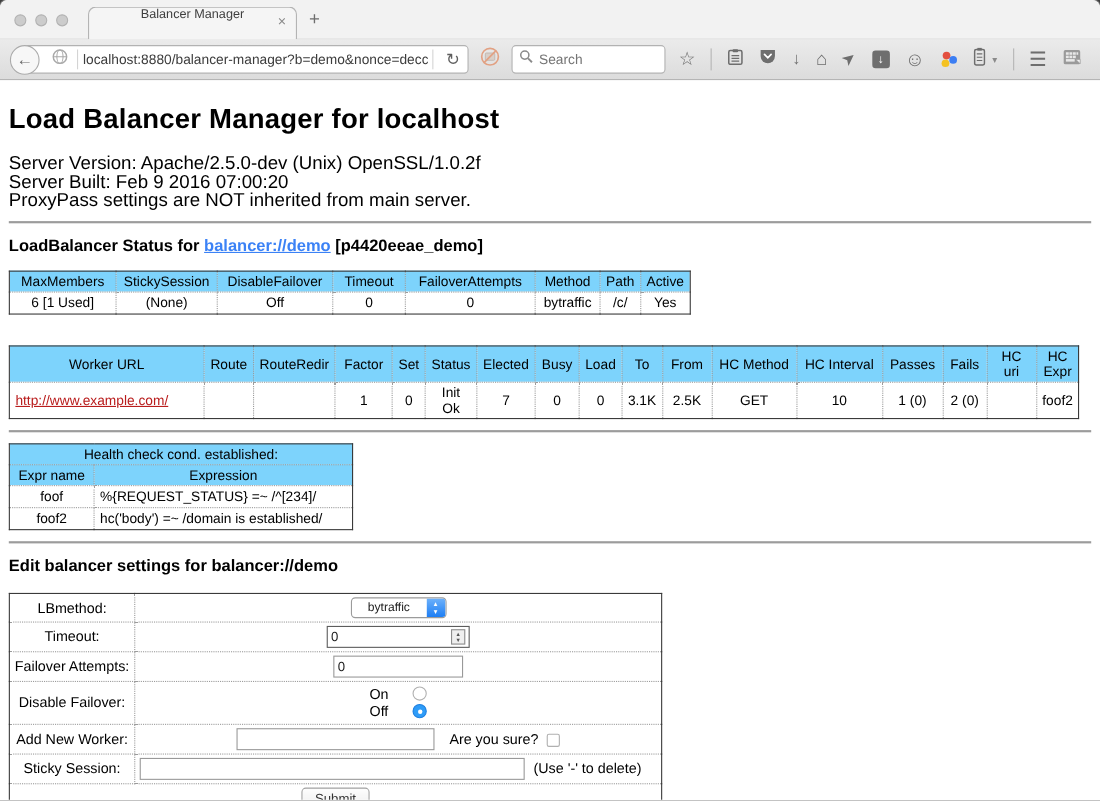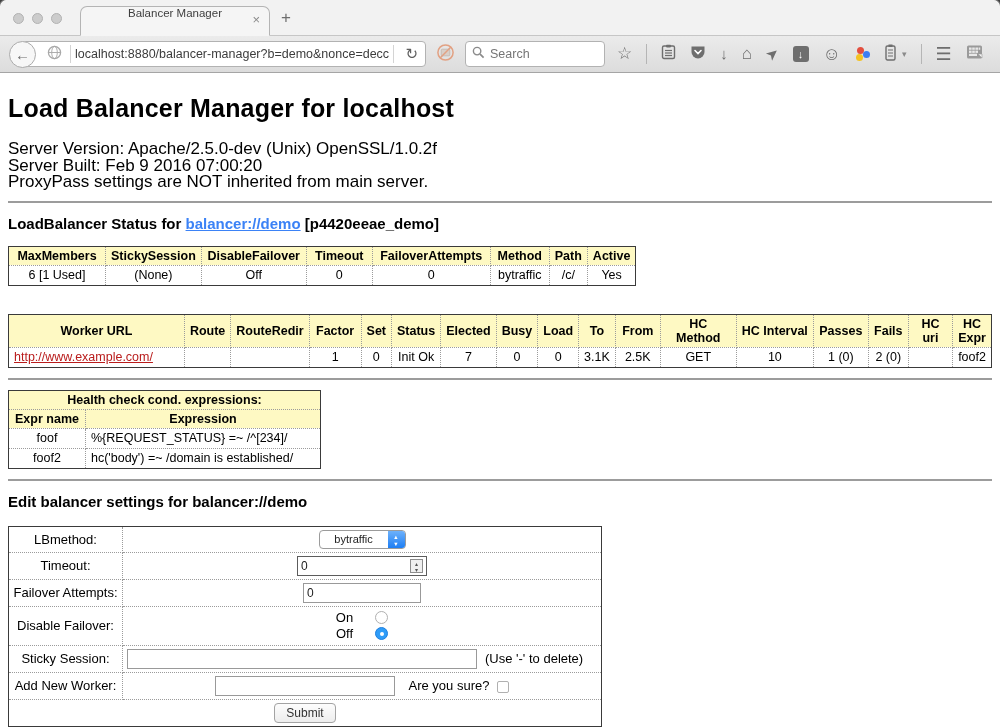--- a/index.html
+++ b/index.html
@@ -51,21 +51,21 @@
 
   
   .content { background:#fff; height:654px; padding:0 8px; overflow:hidden; font-size:13px; color:#000; }
   h1.page-title { font-size:25px; font-weight:bold; padding-top:21px; margin-bottom:18px; letter-spacing:0.2px; }
   .info-line { font-size:17px; line-height:16.5px; }
   hr.rule { border:none; height:2px; background:#9c9c9c; margin:10px 0; }
   h3.sec { font-size:15px; font-weight:bold; margin:12px 0 0 0; }
   h3.sec a { color:#3b82f6; text-decoration:underline; }
 
   table.data { border-collapse:collapse; border:1px solid #3a3a3a; font-size:12.5px; }
-  table.data th { border:1px dotted #9b9b9b; background:#fef9c3; font-weight:bold; padding:2px 5px; text-align:center; }
+  table.data th { border:1px dotted #9b9b9b; background:#7dd3fc; font-weight:normal; padding:2px 5px; text-align:center; }
   table.data td { border:1px dotted #9b9b9b; padding:2px 5px; text-align:center; height:20px; }
   table.data td.left { text-align:left; }
   table.data a { color:#b91c1c; text-decoration:underline; }
   .t1 { margin-top:14px; }
   .t2 { margin-top:28px; }
   .t3 { margin-top:6px; }
 
   
   table.form { border-collapse:collapse; border:1px solid #3a3a3a; font-size:13px; width:594px; margin-top:16px; }
   table.form td { border:1px dotted #9b9b9b; padding:3px 4px; text-align:center; }
@@ -290,21 +290,21 @@
         <td>foof2</td>
       </tr>
     </tbody>
       </table>
 
     <hr class="rule">
 
     <table class="data t3">
       <tbody>
           <tr>
-        <th colspan="2" style="width:312px">Health check cond. expressions:</th>
+        <th colspan="2" style="width:312px">Health check cond. established:</th>
       </tr>
       <tr>
         <th style="width:77px">Expr name</th>
         <th style="width:235px">Expression</th>
       </tr>
       <tr>
         <td>foof</td>
         <td class="left">%{REQUEST_STATUS} =~ /^[234]/</td>
       </tr>
       <tr>
@@ -355,38 +355,38 @@
             <span>On</span>
             <span class="radio"></span>
           </div>
           <div class="radio-row">
             <span>Off</span>
             <span class="radio checked"></span>
           </div>
         </td>
       </tr>
       <tr>
+        <td class="lbl">Add New Worker:</td>
+        <td>
+          <div class="addworker-cell">
+            <input class="ctl-input" value="" style="">
+            <span><span>Are you sure?</span><span class="checkbox"></span></span>
+          </div>
+        </td>
+      </tr>
+      <tr>
         <td class="lbl">Sticky Session:</td>
         <td>
           <div class="sticky-cell">
             <input class="ctl-input" value="" style="">
             <span class="note">(Use '-' to delete)</span>
           </div>
         </td>
       </tr>
       <tr>
-        <td class="lbl">Add New Worker:</td>
-        <td>
-          <div class="addworker-cell">
-            <input class="ctl-input" value="" style="">
-            <span><span>Are you sure?</span><span class="checkbox"></span></span>
-          </div>
-        </td>
-      </tr>
-      <tr>
         <td colspan="2">
           <button class="submit-btn">Submit</button>
         </td>
       </tr>
     </tbody>
       </table>
 
   </div>
 </div>
 

